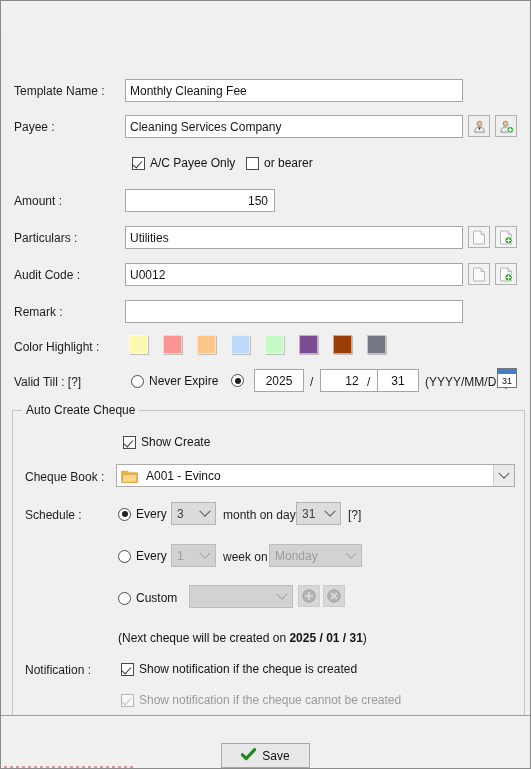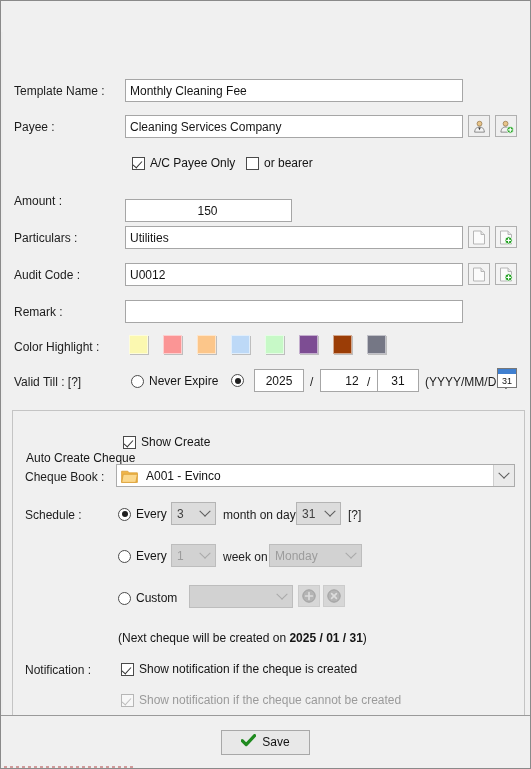--- a/index.html
+++ b/index.html
@@ -221,21 +221,20 @@
     border: 1px solid #c4c4c4;
   }
   .group-title {
     position: absolute;
     top: -8px;
     left: 9px;
     background: #f0f0f0;
     padding: 0 4px;
     font-size: 12px;
     color: #161616;
-    margin-top: 48px;
   }
 
   
   .roundbtn {
     position: absolute;
     width: 22px;
     height: 22px;
     box-sizing: border-box;
     background: #d7d7d7;
     border: 1px solid #cccccc;
@@ -267,21 +266,21 @@
   .note b { font-weight: bold; }
 
   
   .footer {
     position: absolute;
     left: 0; right: 0; bottom: 0;
     height: 52px;
     background: #f0f0f0;
     border-top: 1px solid #9a9a9a;
     display: flex;
-    align-items: center;
+    align-items: flex-end;
     justify-content: center;
     gap: 9px;
   }
   .btn {
     box-sizing: border-box;
     width: 89px;
     height: 25px;
     background: #e8e8e8;
     border: 1px solid #a8a8a8;
     display: flex;
@@ -332,21 +331,21 @@
     <span class="chklbl" style="left:129px; top:124px;">
       <span class="cb on"></span>
       <span>A/C Payee Only</span>
     </span>
     <span class="chklbl" style="left:243px; top:124px;">
       <span class="cb"></span>
       <span>or bearer</span>
     </span>
 
     <span class="lbl" style="left:11px; top:162px;">Amount :</span>
-    <input class="tf ralign" style="left: 122px; top: 167px; width: 167px; text-align: center;" value="150">
+    <input class="tf ralign" style="left: 122px; top: 157px; width: 150px;" value="150">
 
     <span class="lbl" style="left:11px; top:199px;">Particulars :</span>
     <input class="tf" style="left: 122px; top: 194px; width: 338px;" value="Utilities">
     <span class="iconbtn plain" style="left:465px; top:194px;">
       <svg width="14" height="15" viewBox="0 0 14 15">
         <path d="M1.5 1 h7.5 l3.5 3.5 v9.5 h-11 z" fill="#fbfbfb" stroke="#b6b6b6" stroke-width="1"></path>
         <path d="M9 1 v3.5 h3.5" fill="#e8e8e8" stroke="#b6b6b6" stroke-width="1"></path>
       </svg>
     </span>
     <span class="iconbtn plain" style="left:492px; top:194px;">

